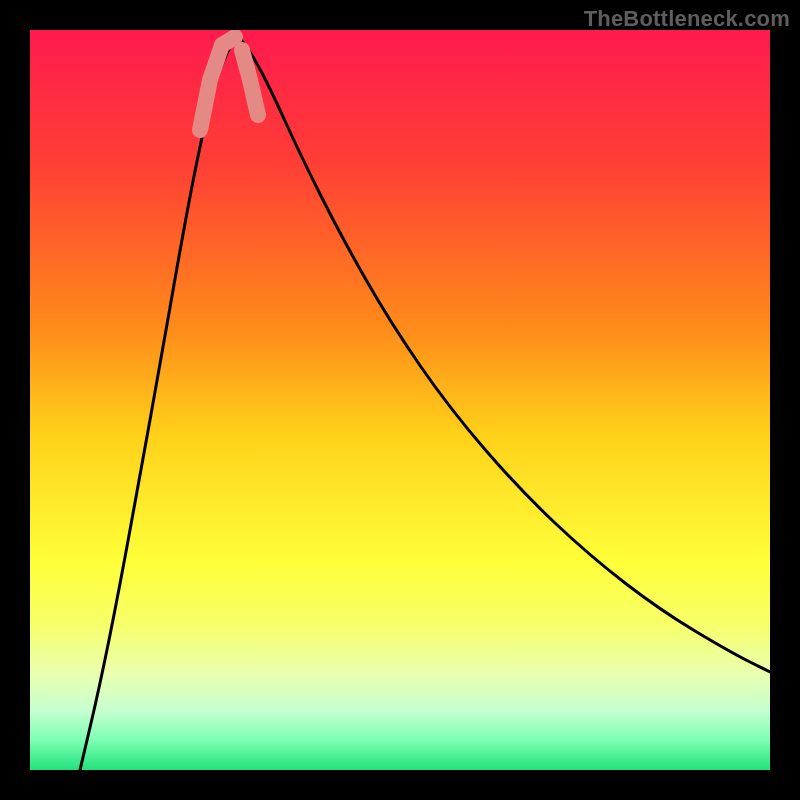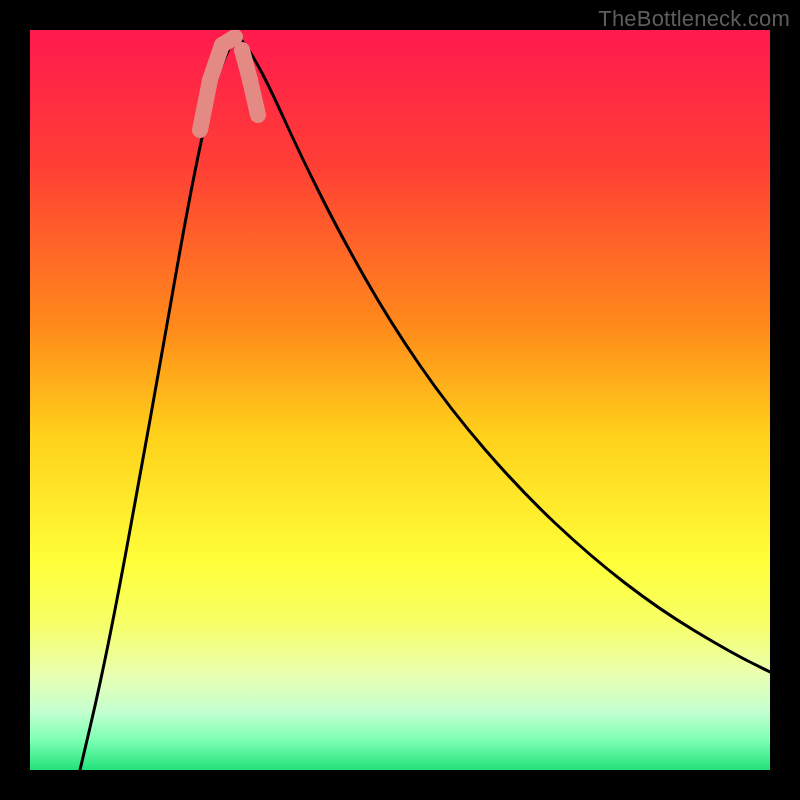--- a/index.html
+++ b/index.html
@@ -24,21 +24,21 @@
     height: 740px;
     overflow: hidden;
   }
   .watermark {
     position: absolute;
     top: 6px;
     right: 10px;
     color: #5e5e5e;
     font-size: 22px;
     letter-spacing: 0.2px;
-    font-weight: 400;
+    font-weight: 700;
     z-index: 50;
   }
   svg {
     display: block;
   }
 </style>
 </head>
 <body>
 
 <div class="outer">

